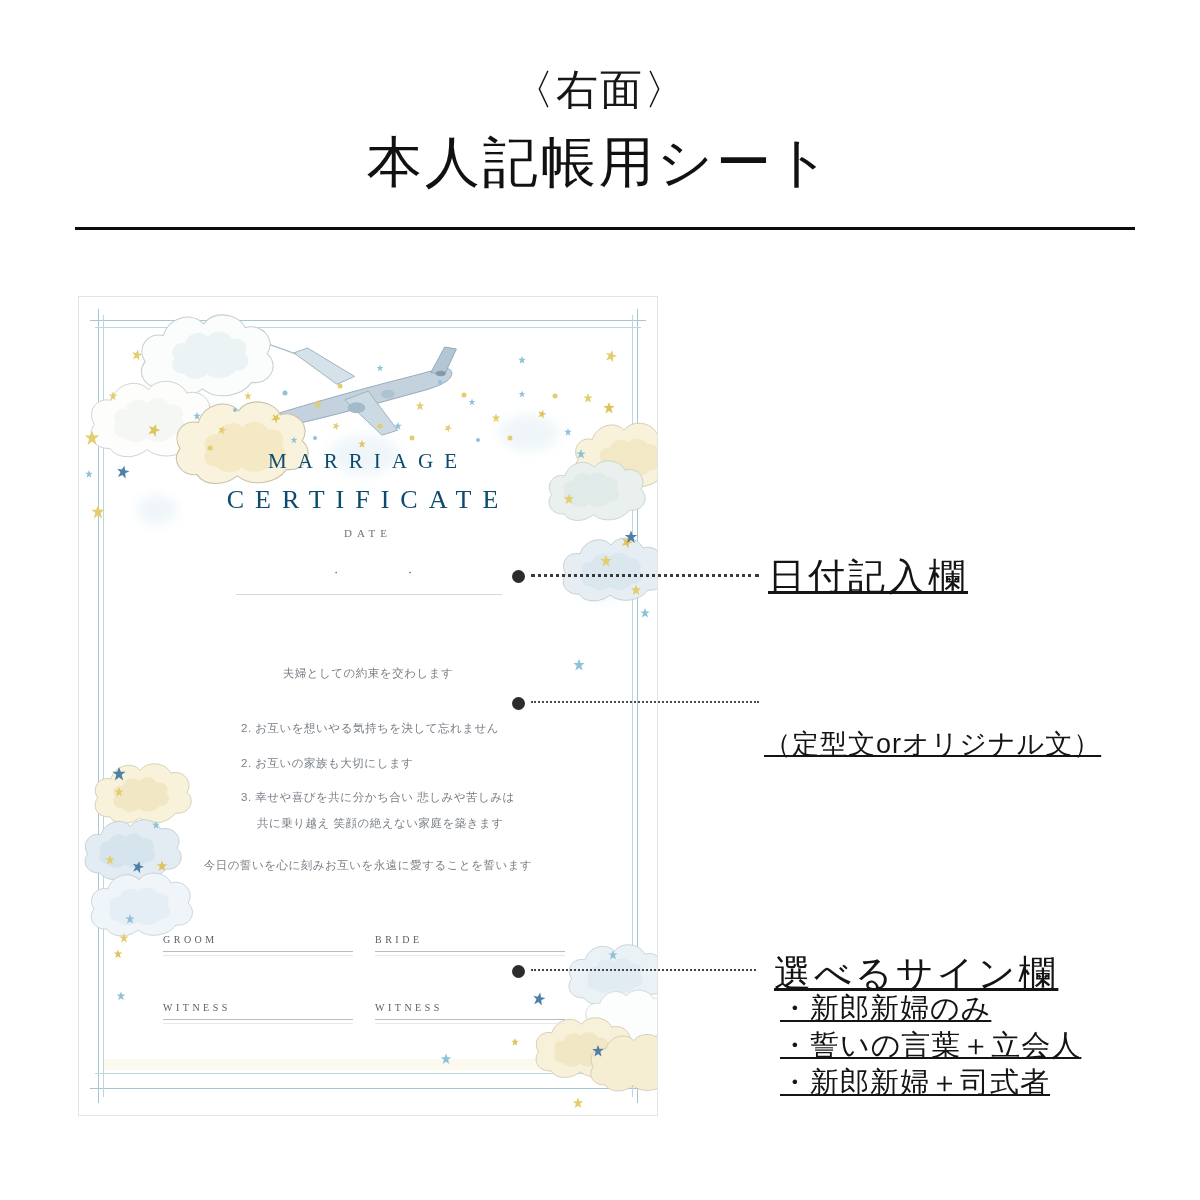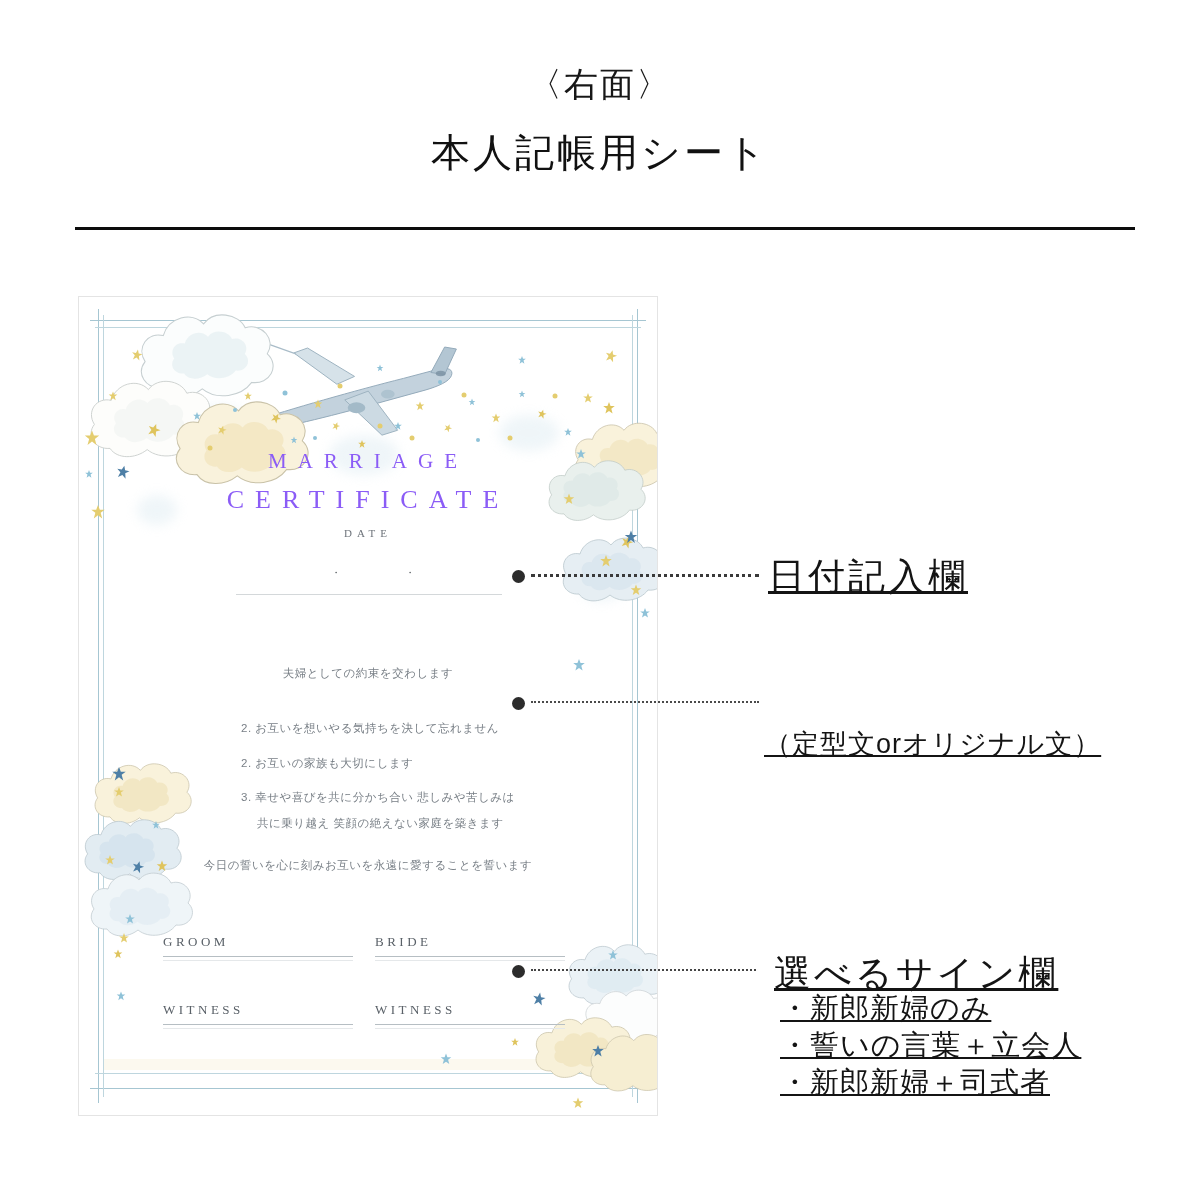--- a/index.html
+++ b/index.html
@@ -1,54 +1,54 @@
 <!DOCTYPE html>
 <html><head>
 <meta charset="utf-8">
 <style>
   html,body{margin:0;padding:0;background:#fff;}
   .page{position:relative;width:1200px;height:1200px;background:#ffffff;overflow:hidden;
         font-family:"Liberation Sans",sans-serif;color:#161616;}
 
   
   .hdr-side{position:absolute;top:62px;left:0;width:100%;text-align:center;
-            font-size:34px;letter-spacing:2px;color:#171717;}
+            font-size:42px;letter-spacing:2px;color:#171717;}
   .hdr-title{position:absolute;top:126px;left:0;width:100%;text-align:center;
-             font-size:39px;letter-spacing:3px;color:#111;}
+             font-size:55px;letter-spacing:3px;color:#111;}
   .hdr-divider{position:absolute;top:227px;left:75px;width:1060px;height:3px;background:#0c0c0c;}
 
   
   .card{position:absolute;left:78px;top:296px;width:578px;height:818px;background:#fff;
         border:1px solid #e4e4e4;overflow:hidden;}
   .card svg.layer{position:absolute;pointer-events:none;}
   .frame-svg{left:0;top:0;}
   .stars-svg{left:0;top:0;z-index:6;}
   .cluster{position:absolute;z-index:4;overflow:visible;}
   .plane-svg{position:absolute;left:160px;top:40px;z-index:3;}
   .smudge{position:absolute;border-radius:50%;background:#cfe3ec;opacity:.33;filter:blur(6px);z-index:1;}
   .cream-band{position:absolute;left:25px;top:762px;width:520px;height:11px;background:#fbf8ec;opacity:.85;z-index:0;}
 
   
   .cert-serif{position:absolute;left:0;width:100%;text-align:center;
-              font-family:"Liberation Serif",serif;color:#8b5cf6;z-index:8;}
+              font-family:"Liberation Serif",serif;color:#0c4a6e;z-index:8;}
   .ct1{top:152px;font-size:21px;letter-spacing:11px;}
   .ct2{top:188px;font-size:26px;letter-spacing:11px;}
   .ct-date{top:230px;font-size:11px;letter-spacing:5px;color:#6d737a;}
   .date-dots{position:absolute;left:252px;top:269px;width:84px;display:flex;
              justify-content:space-between;font-size:10px;color:#5f6569;z-index:8;}
   .date-line{position:absolute;left:157px;top:297px;width:266px;border-top:1px solid #d4d8da;z-index:8;}
 
   .jp{position:absolute;font-size:11.5px;color:#787f86;letter-spacing:.5px;z-index:8;
       font-family:"Liberation Sans",sans-serif;}
   .jp.center{left:0;width:100%;text-align:center;}
   .jp.item{left:162px;}
   .jp.item-cont{left:178px;}
 
   .sig{position:absolute;width:190px;z-index:8;}
-  .sig .lbl{font-family:"Liberation Serif",serif;font-size:13px;letter-spacing:3.5px;color:#5a6168;}
+  .sig .lbl{font-family:"Liberation Serif",serif;font-size:10px;letter-spacing:3.5px;color:#5a6168;}
   .sig .line1{margin-top:6px;border-top:1px solid #b6bec3;}
   .sig .line2{margin-top:3px;border-top:1px solid #e5e8ea;}
 
   
   .bullet{position:absolute;width:13px;height:13px;border-radius:50%;background:#2c2c2c;z-index:20;}
   .leader{position:absolute;height:0;z-index:20;}
   .leader.l1{border-top:3px dotted #3a3a3a;}
   .leader.l2{border-top:2px dotted #4a4a4a;}
   .leader.l3{border-top:2px dotted #454545;}
 

